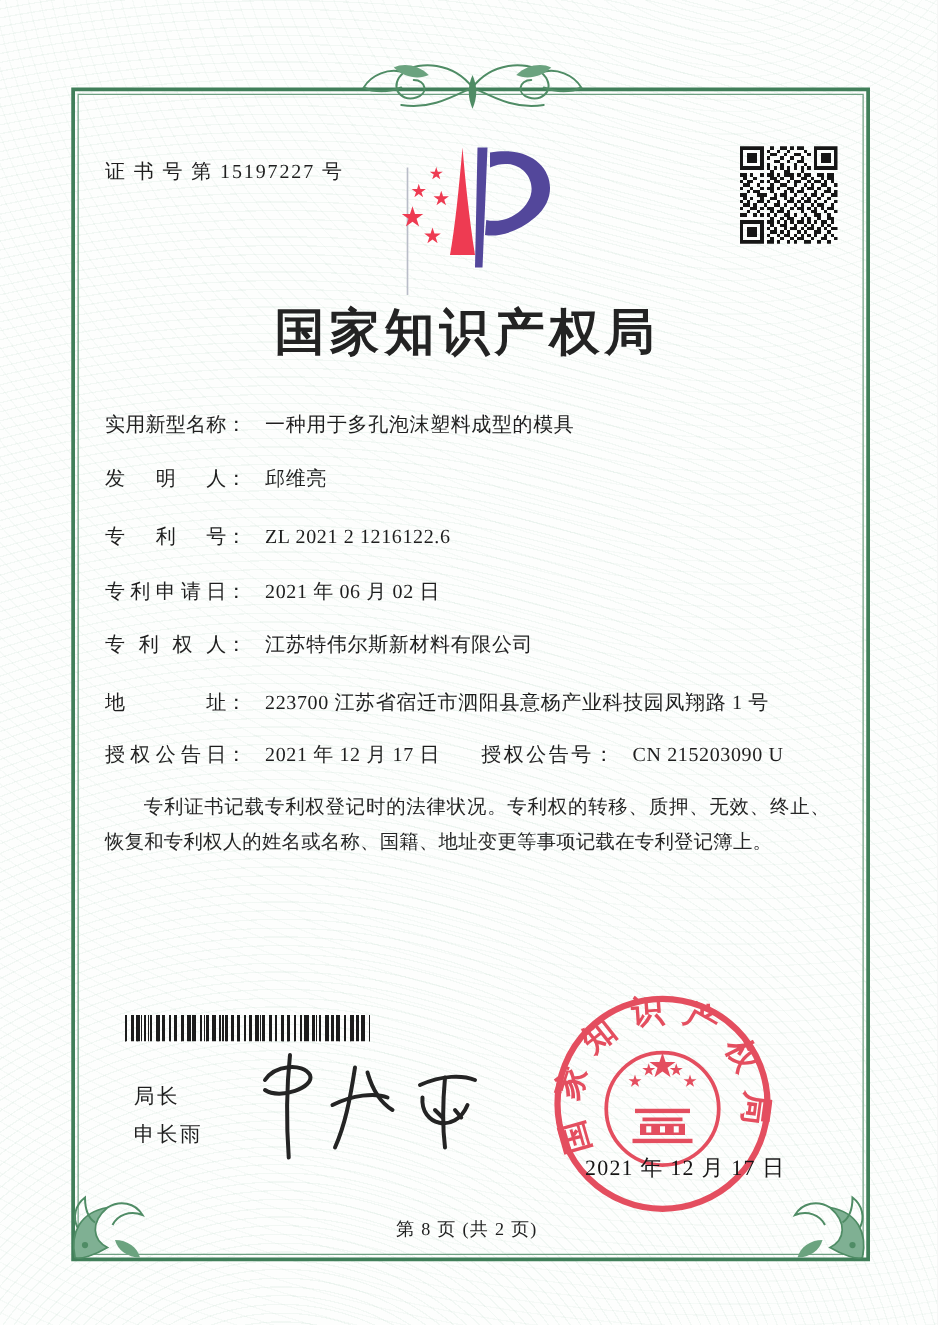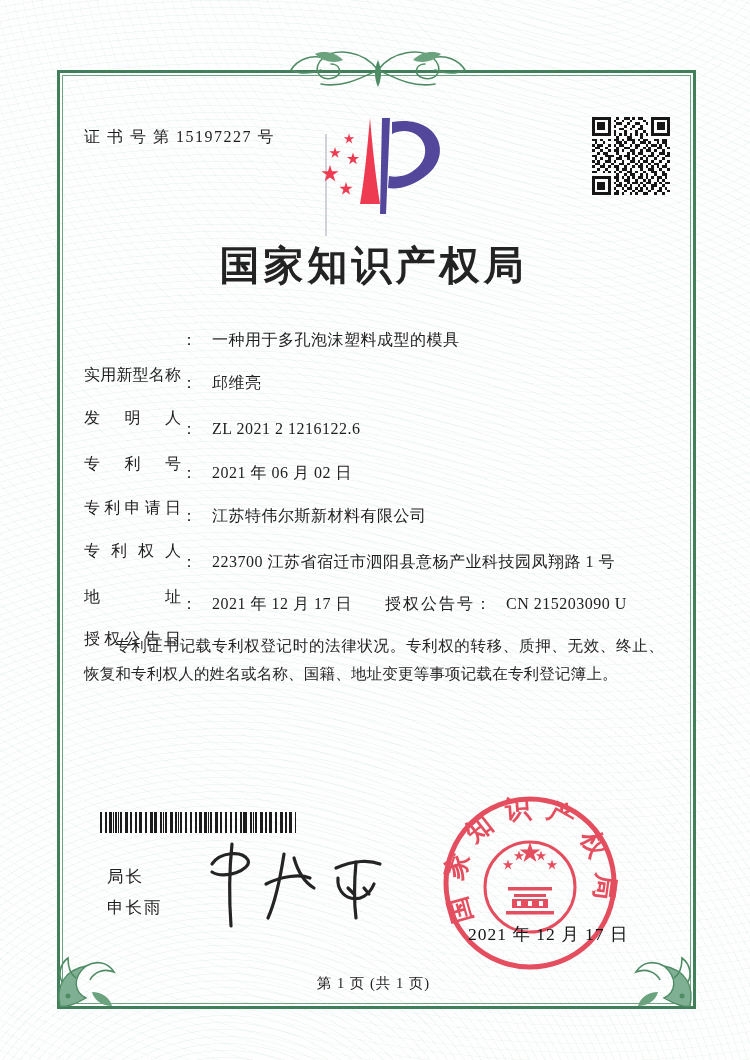--- a/index.html
+++ b/index.html
@@ -33,21 +33,21 @@
     content:"";position:absolute;inset:2px;border:1px solid var(--green-light);
     pointer-events:none;
   }
   .abs{position:absolute;}
   .cert-no{left:84px;top:127px;font-size:16px;letter-spacing:1.5px;}
   .title{
     left:57px;top:238px;width:633px;text-align:center;
     font-size:40px;font-weight:600;letter-spacing:4px;color:#232323;
   }
   .row{left:84px;width:590px;height:22px;font-size:16px;white-space:nowrap;}
-  .flabel{display:inline-block;width:97px;text-align:justify;text-align-last:justify;vertical-align:top;margin-top:35px;}
+  .flabel{display:inline-block;width:97px;text-align:justify;text-align-last:justify;vertical-align:top;}
   .colon{display:inline-block;}
   .fvalue{margin-left:15px;letter-spacing:.5px;}
   .grant-right{position:absolute;left:301px;top:0;white-space:nowrap;}
   .grant-right .flabel2{letter-spacing:2px;}
   .paras{left:84px;top:632px;width:580px;font-size:15.5px;line-height:27.6px;letter-spacing:.2px;text-align:justify;color:#262626;}
   .paras p{margin:0;text-indent:2em;}
   .barcode{
     left:100px;top:812px;width:196px;height:21px;
     background-image:
       repeating-linear-gradient(90deg,#1c1c1c 0 2px,transparent 2px 5px),
@@ -205,15 +205,15 @@
       <rect x="72" y="99" width="32" height="3"></rect>
       <rect x="70" y="104" width="36" height="9"></rect>
       <rect x="64" y="116" width="48" height="3.5"></rect>
       <rect x="75" y="106" width="4" height="5" fill="#fdfefd"></rect>
       <rect x="86" y="106" width="4" height="5" fill="#fdfefd"></rect>
       <rect x="97" y="106" width="4" height="5" fill="#fdfefd"></rect>
     </g>
   </svg>
   <div class="abs seal-date">2021 年 12 月 17 日</div>
 
-  <div class="abs page-info">第 1 页 (共 1 页)</div>
+  <div class="abs page-info">第 8 页 (共 2 页)</div>
 
 </div>
 
 </body></html>

